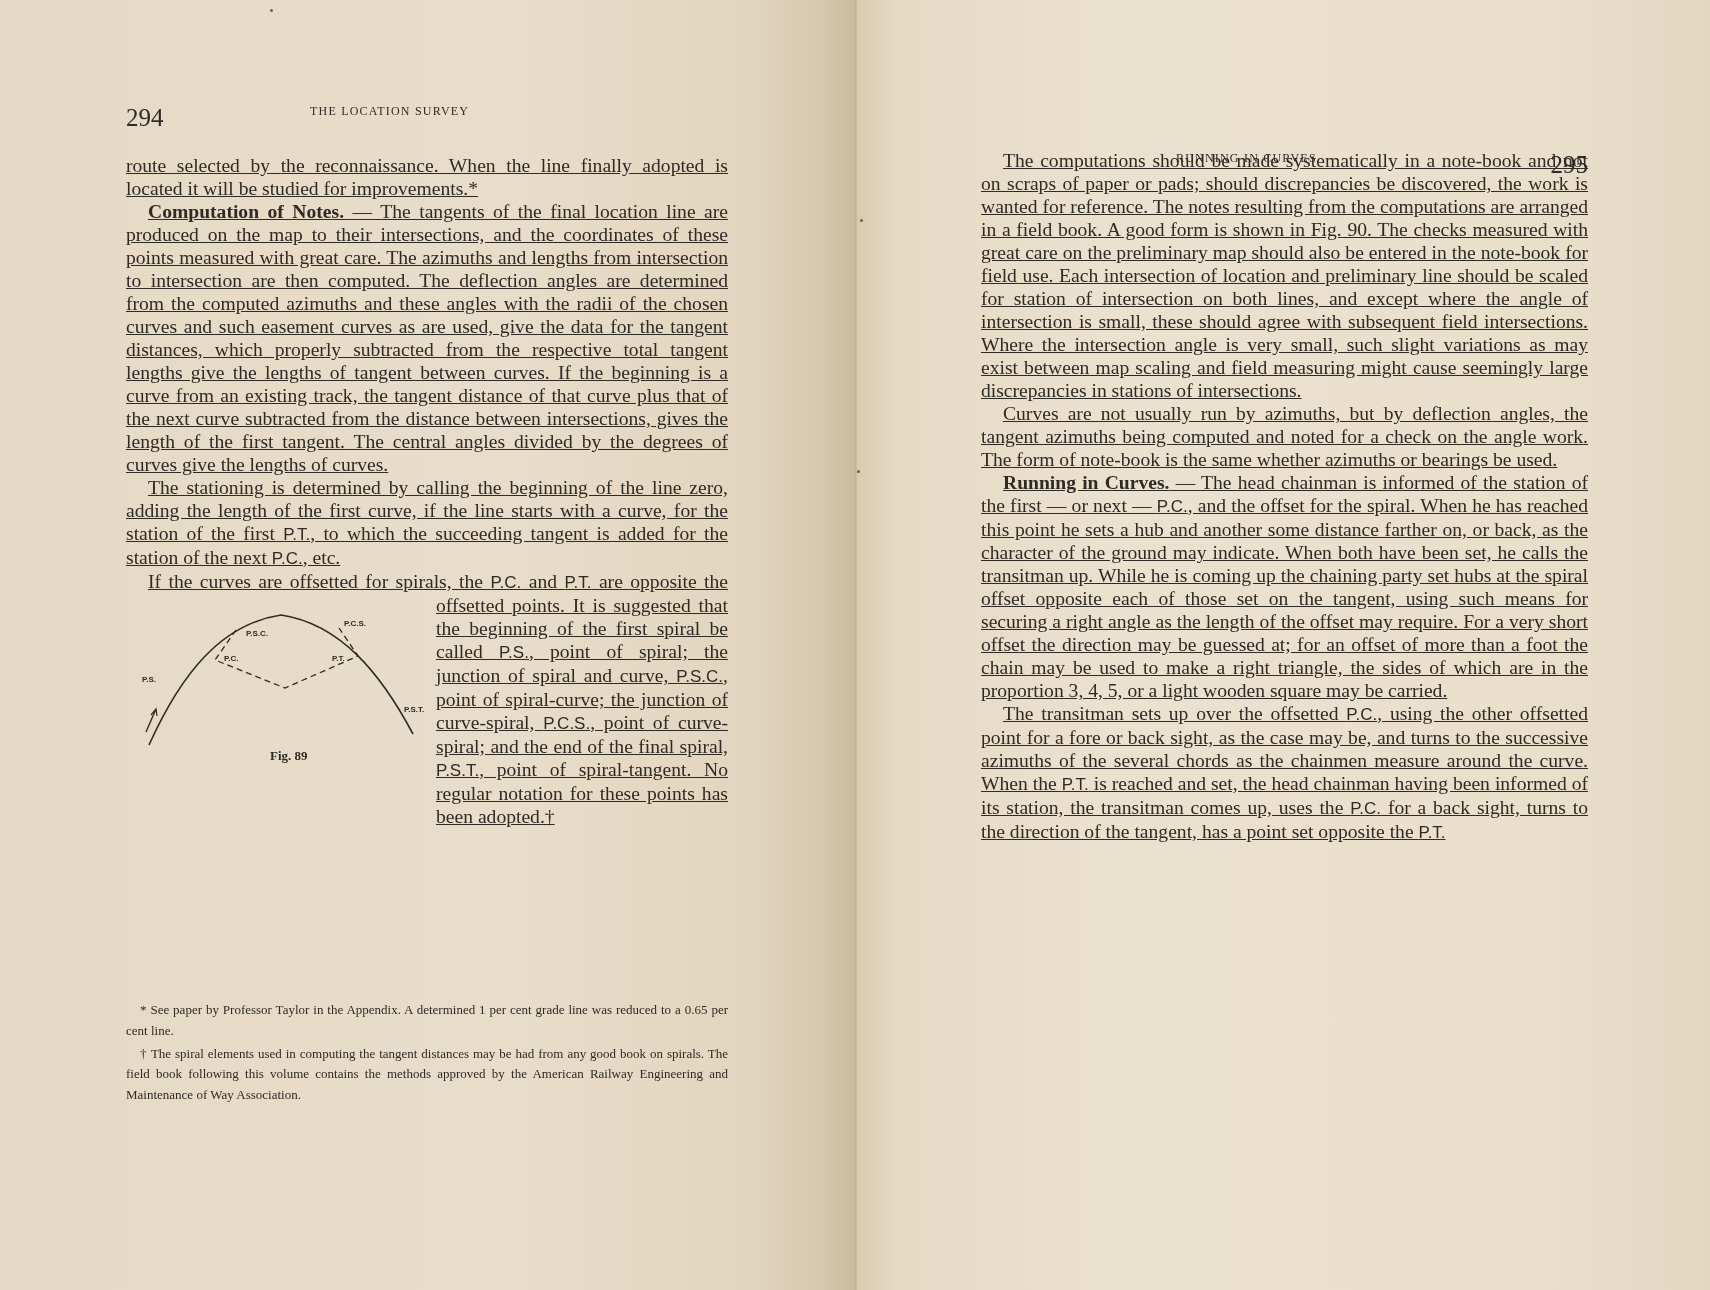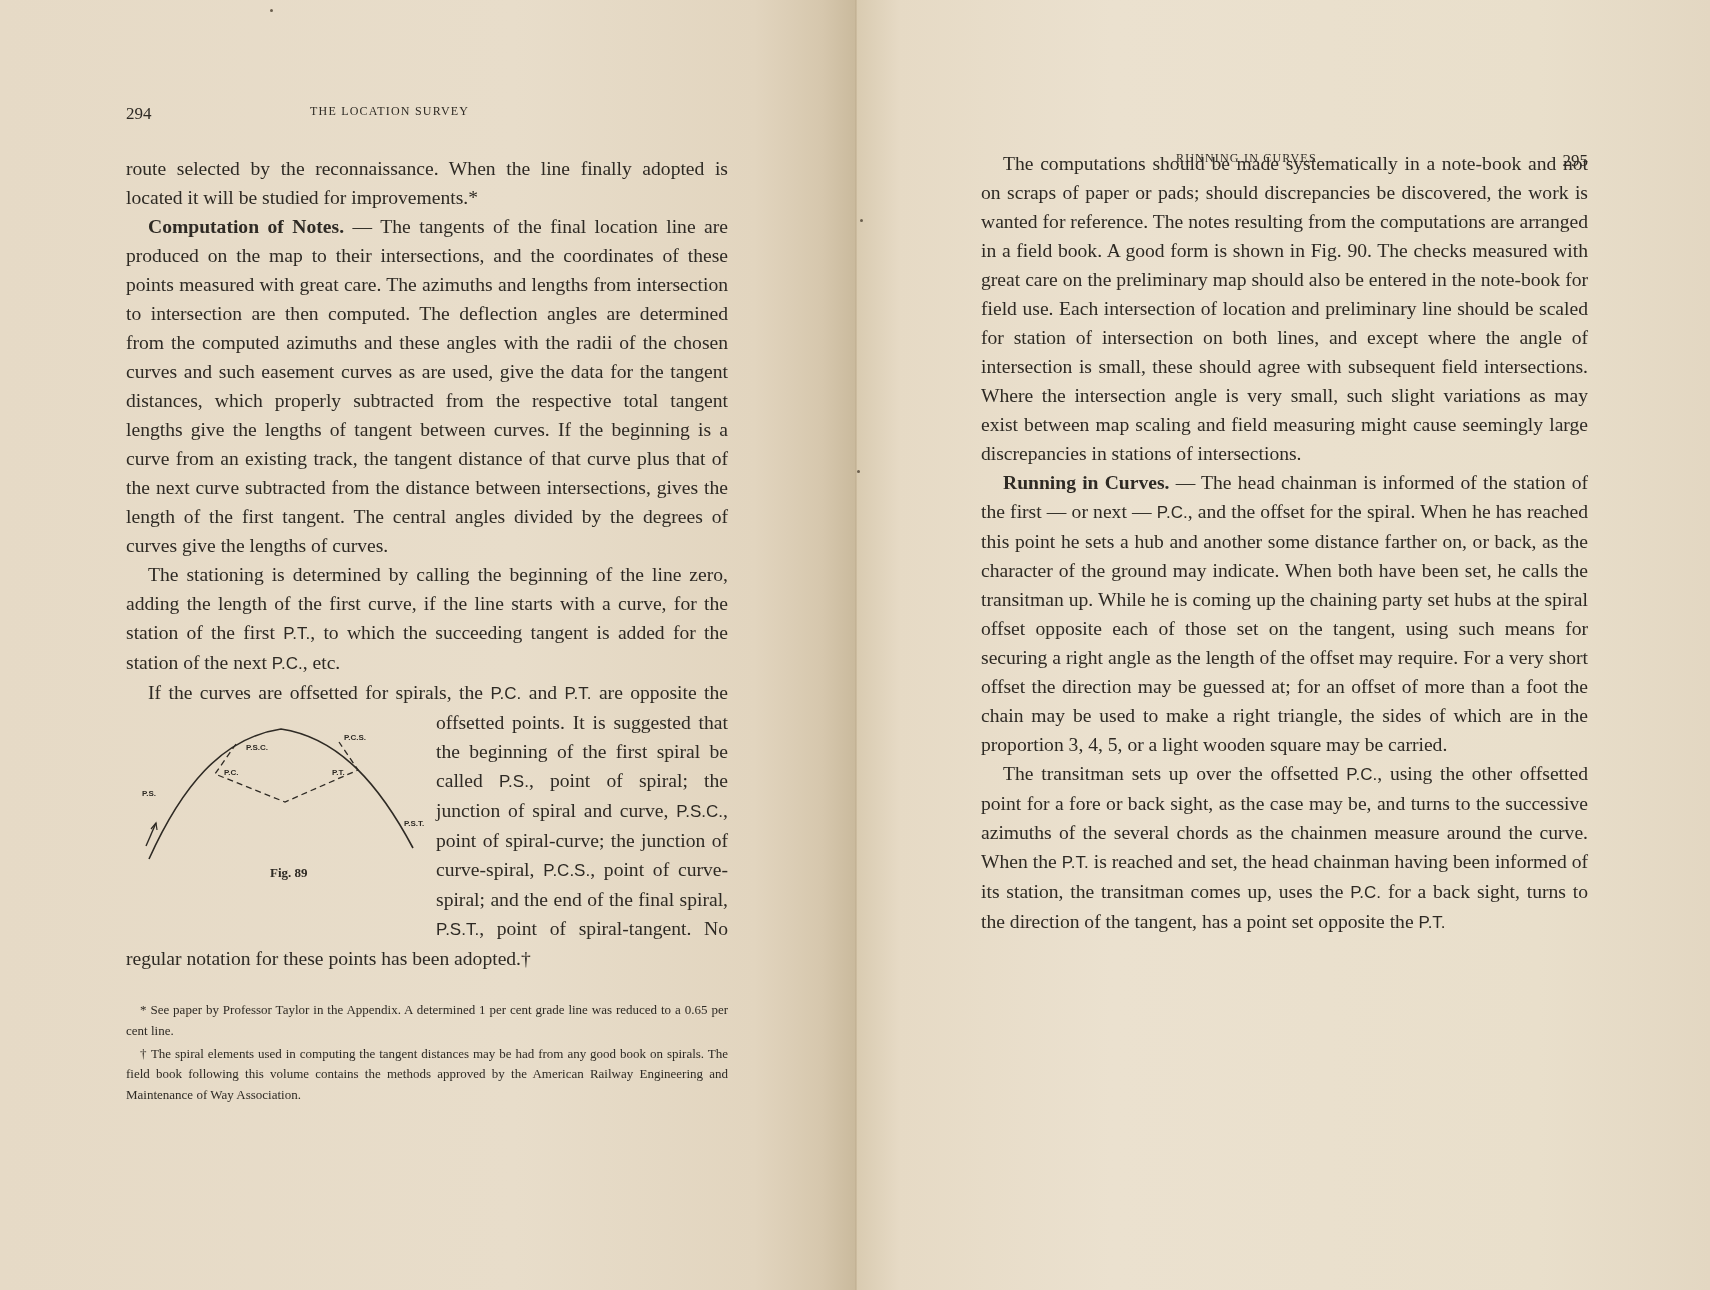--- a/index.html
+++ b/index.html
@@ -25,29 +25,30 @@
       position: absolute; left: 855px; top: 0; width: 3px; height: 1290px;
       background: linear-gradient(to right, #bfae90, #d8c9ae);
     }
     .running-head {
       position: absolute; top: 104px; height: 26px;
       font-size: 17px; letter-spacing: 1px;
       display: flex; align-items: baseline;
     }
     .left-head { left: 126px; width: 602px; }
     .right-head { left: 981px; width: 607px; margin-top: 47px; }
-    .folio { font-size: 17px; letter-spacing: 0; }
+    .folio { font-size: 25px; letter-spacing: 0; }
     .head-title { position: absolute; font-size: 12px; letter-spacing: 1.2px; }
     .left-head .head-title { left: 184px; }
     .right-head .head-title { left: 195px; }
     .right-head .folio { position: absolute; right: 0; }
 
     .col {
-      position: absolute; font-size: 19.6px; line-height: 29px;
+      position: absolute; font-size: 19.6px; line-height: 23px;
       text-align: justify;
+      text-decoration: underline;
     }
     .left-col { left: 126px; top: 154px; width: 602px; }
     .right-col { left: 981px; top: 149px; width: 607px; }
     .col p { margin: 0; text-indent: 0; }
     .col p.indent { text-indent: 22px; }
     .run-head { font-weight: bold; font-family: "Liberation Serif", serif; }
     .abbr { font-family: "Liberation Sans", "DejaVu Sans", sans-serif; font-size: 17px; }
 
     .figure-wrap {
       float: left; width: 300px; height: 220px; margin: 2px 10px 0 0;
@@ -109,20 +110,21 @@
 
   <div class="page page-right"></div>
 
   <div class="running-head right-head">
     <span class="head-title">RUNNING IN CURVES</span>
     <span class="folio">295</span>
   </div>
 
   <div class="col right-col">
     <p class="indent">The computations should be made systematically in a note-book and not on scraps of paper or pads; should discrepancies be discovered, the work is wanted for reference. The notes resulting from the computations are arranged in a field book. A good form is shown in Fig. 90. The checks measured with great care on the preliminary map should also be entered in the note-book for field use. Each intersection of location and preliminary line should be scaled for station of intersection on both lines, and except where the angle of intersection is small, these should agree with subsequent field intersections. Where the intersection angle is very small, such slight variations as may exist between map scaling and field measuring might cause seemingly large discrepancies in stations of intersections.</p>
+    <p class="indent">Curves are not usually run by azimuths, but by deflection angles, the tangent azimuths being computed and noted for a check on the angle work. The form of note-book is the same whether azimuths or bearings be used.</p>
     <p class="indent"><span class="run-head">Running in Curves.</span><span> — The head chainman is informed of the station of the first — or next — </span><span class="abbr">P.C.</span><span>, and the offset for the spiral. When he has reached this point he sets a hub and another some distance farther on, or back, as the character of the ground may indicate. When both have been set, he calls the transitman up. While he is coming up the chaining party set hubs at the spiral offset opposite each of those set on the tangent, using such means for securing a right angle as the length of the offset may require. For a very short offset the direction may be guessed at; for an offset of more than a foot the chain may be used to make a right triangle, the sides of which are in the proportion 3, 4, 5, or a light wooden square may be carried.</span></p>
     <p class="indent"><span>The transitman sets up over the offsetted </span><span class="abbr">P.C.</span><span>, using the other offsetted point for a fore or back sight, as the case may be, and turns to the successive azimuths of the several chords as the chainmen measure around the curve. When the </span><span class="abbr">P.T.</span><span> is reached and set, the head chainman having been informed of its station, the transitman comes up, uses the </span><span class="abbr">P.C.</span><span> for a back sight, turns to the direction of the tangent, has a point set opposite the </span><span class="abbr">P.T.</span></p>
   </div>
 
   <span class="speck" style="left:270px;top:9px"></span>
   <span class="speck" style="left:860px;top:219px"></span>
   <span class="speck" style="left:857px;top:470px"></span>
 </div>
 
 </body></html>

